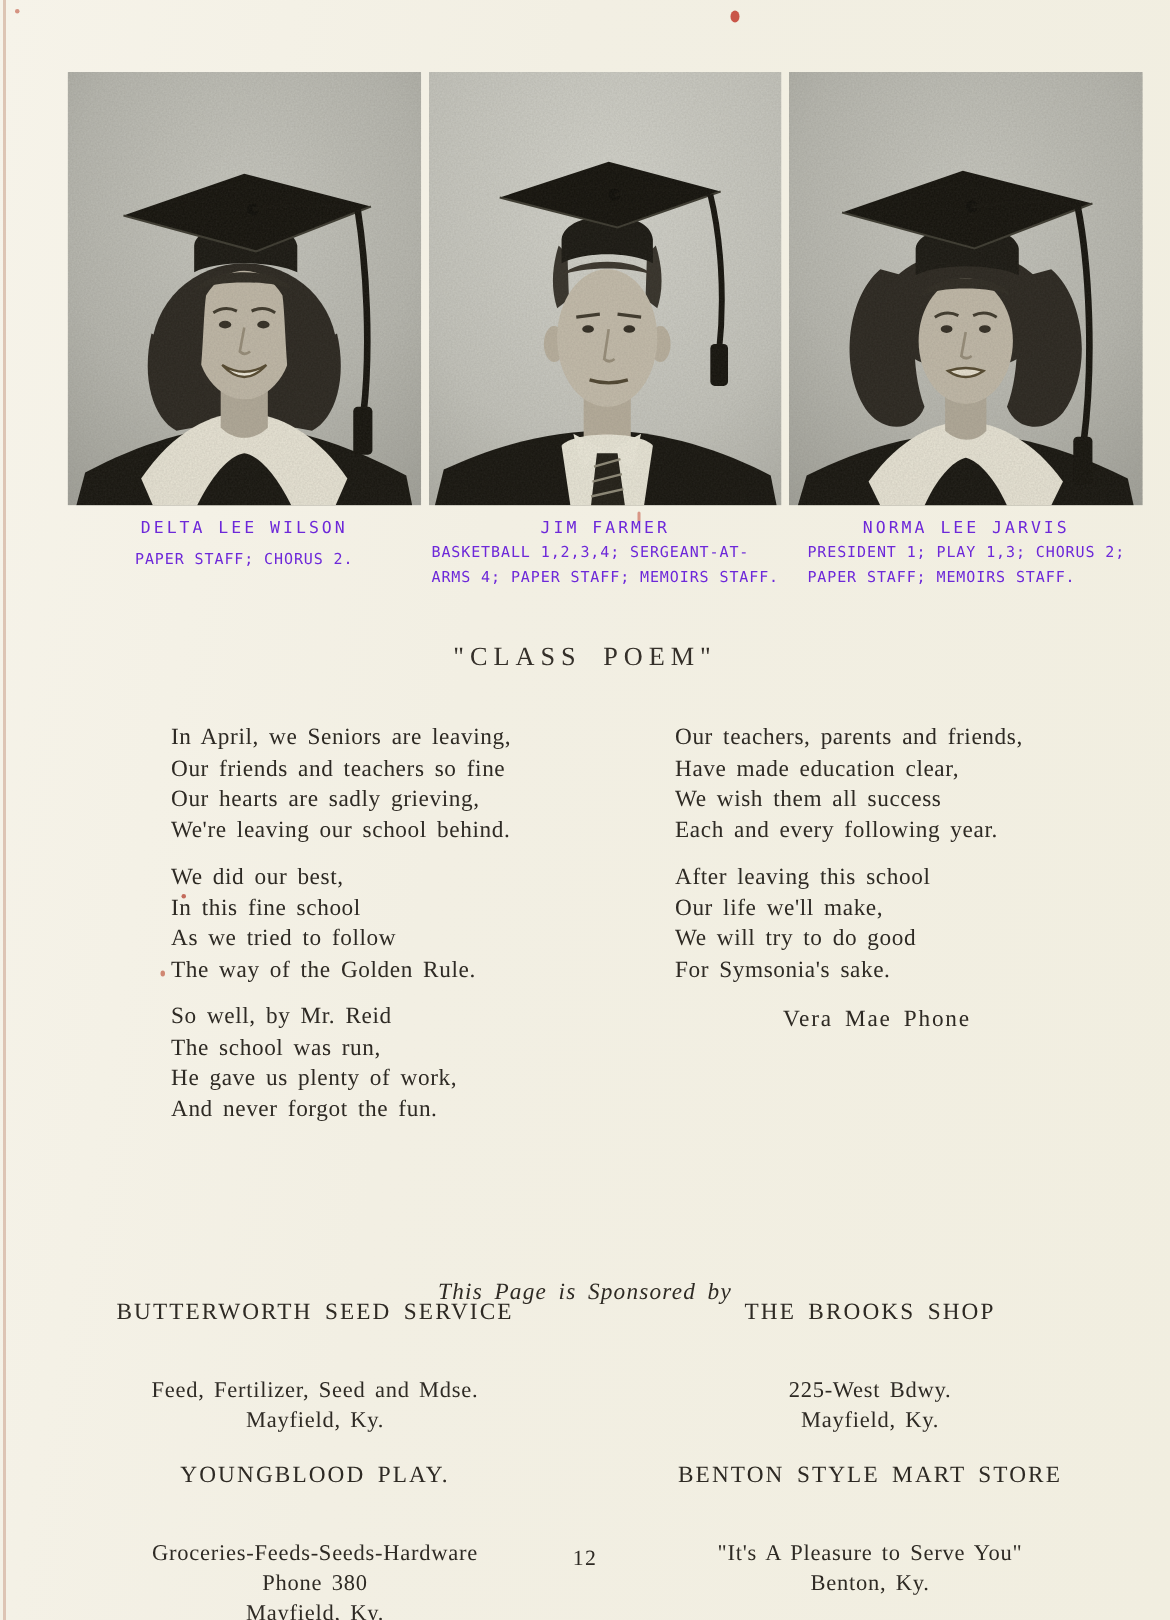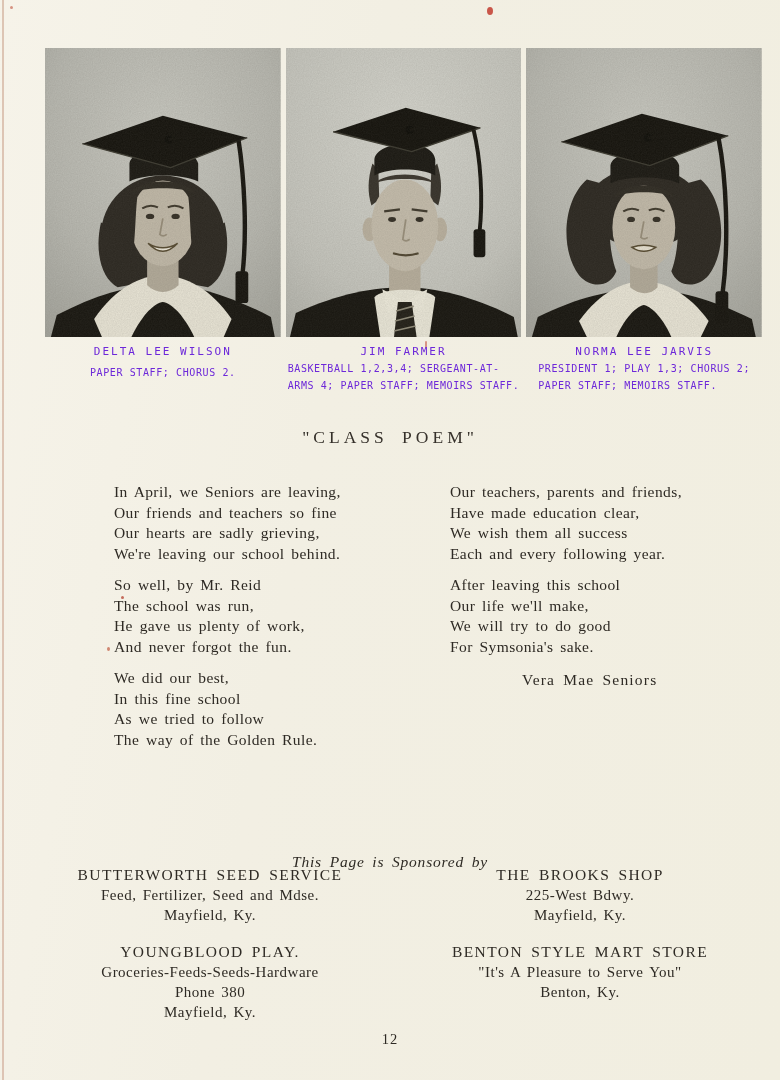--- a/index.html
+++ b/index.html
@@ -23,21 +23,21 @@
   .poem-col{width:290px;}
   .poem-col.right{width:280px;}
   .stanza{margin:0 0 11px 0;font-size:15.5px;line-height:20.5px;letter-spacing:0.4px;word-spacing:2.5px;white-space:pre-line;}
   .poem-author{margin:14px 0 0 72px;font-size:15.5px;letter-spacing:1.2px;word-spacing:3px;}
   .sponsor-heading{position:absolute;top:853px;left:0;width:100%;text-align:center;
     font-size:15.5px;letter-spacing:0.8px;word-spacing:3px;font-style:italic;}
   .sponsors-grid{position:absolute;top:865px;left:45px;width:700px;display:grid;
     grid-template-columns:1fr 1fr;column-gap:40px;row-gap:17px;}
   .sponsor{text-align:center;}
   .sponsor-name{font-size:15.5px;letter-spacing:1.4px;word-spacing:3px;line-height:20px;}
-  .sponsor-lines{font-size:15px;letter-spacing:0.5px;word-spacing:2px;line-height:20px;white-space:pre-line;}
+  .sponsor-lines{font-size:15px;letter-spacing:0.5px;word-spacing:2px;line-height:20px;white-space:pre-line;margin-top:32px;}
   .page-number{position:absolute;top:1031px;left:0;width:100%;text-align:center;font-size:14.5px;letter-spacing:1px;}
 </style>
 </head>
 <body>
 
 <svg width="0" height="0" style="position:absolute" aria-hidden="true">
   <defs>
     <radialGradient id="pbgA" cx="50%" cy="32%" r="90%">
       <stop offset="0%" stop-color="#c9c9c1"></stop>
         <stop offset="55%" stop-color="#b8b8b0"></stop>
@@ -173,39 +173,39 @@
     </div>
   </div>
 
   <h2 class="poem-title">"CLASS POEM"</h2>
   <div class="poem-cols">
     <div class="poem-col left">
       <p class="stanza">In April, we Seniors are leaving,
 Our friends and teachers so fine
 Our hearts are sadly grieving,
 We're leaving our school behind.</p>
+      <p class="stanza">We did our best,
+In this fine school
+As we tried to follow
+The way of the Golden Rule.</p>
       <p class="stanza">So well, by Mr. Reid
 The school was run,
 He gave us plenty of work,
 And never forgot the fun.</p>
-      <p class="stanza">We did our best,
-In this fine school
-As we tried to follow
-The way of the Golden Rule.</p>
     </div>
     <div class="poem-col right">
       <p class="stanza">Our teachers, parents and friends,
 Have made education clear,
 We wish them all success
 Each and every following year.</p>
       <p class="stanza">After leaving this school
 Our life we'll make,
 We will try to do good
 For Symsonia's sake.</p>
-      <p class="poem-author">Vera Mae Seniors</p>
+      <p class="poem-author">Vera Mae Phone</p>
     </div>
   </div>
 
   <div class="sponsor-heading">This Page is Sponsored by</div>
   <div class="sponsors-grid">
     <div class="sponsor">
       <div class="sponsor-name">BUTTERWORTH SEED SERVICE</div>
       <div class="sponsor-lines">Feed, Fertilizer, Seed and Mdse.
 Mayfield, Ky.</div>
     </div>

